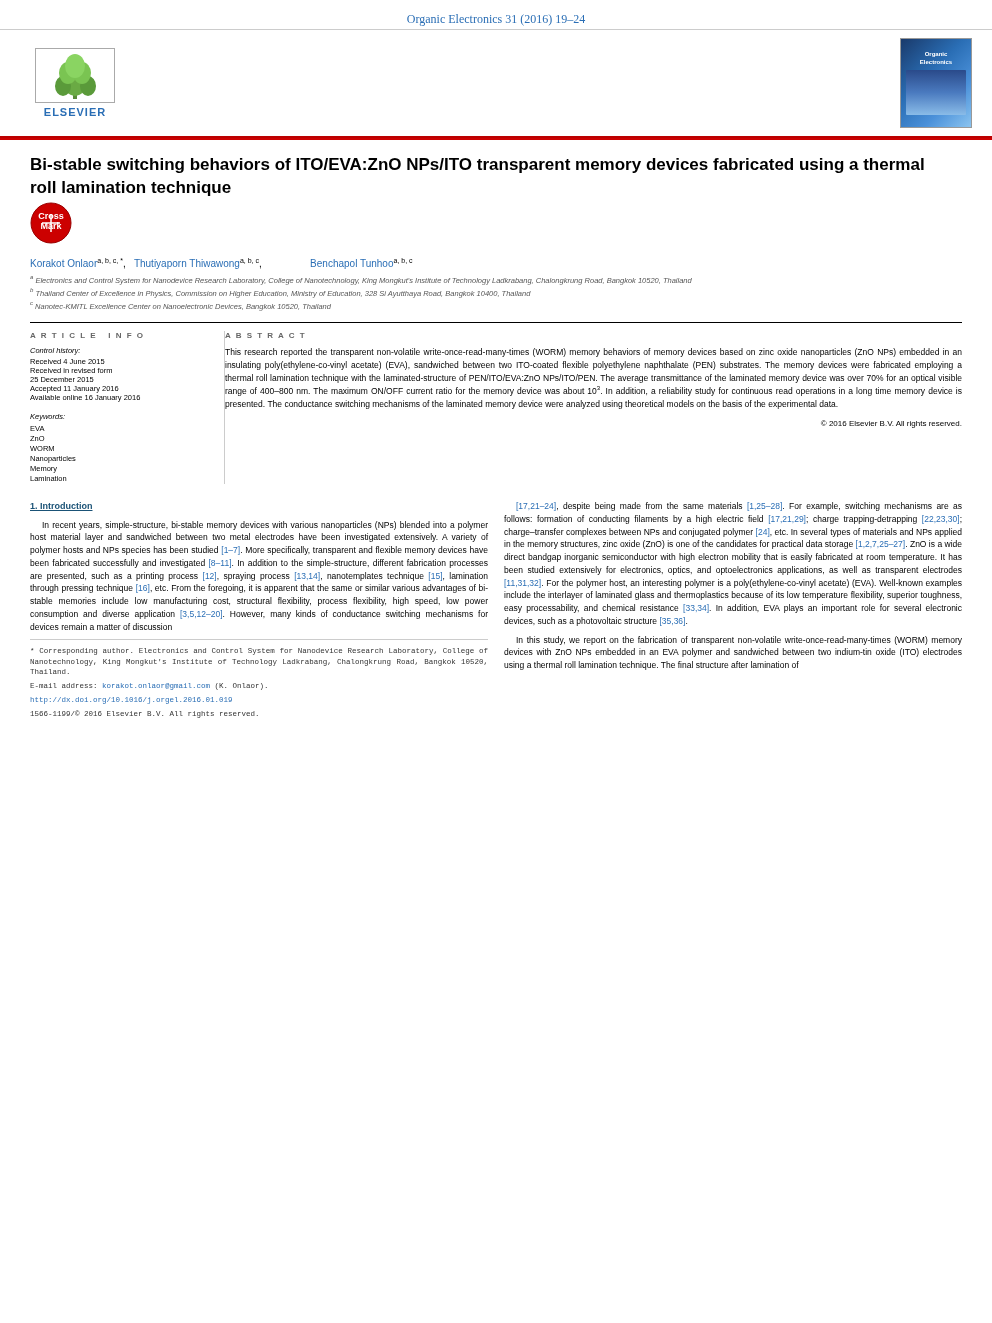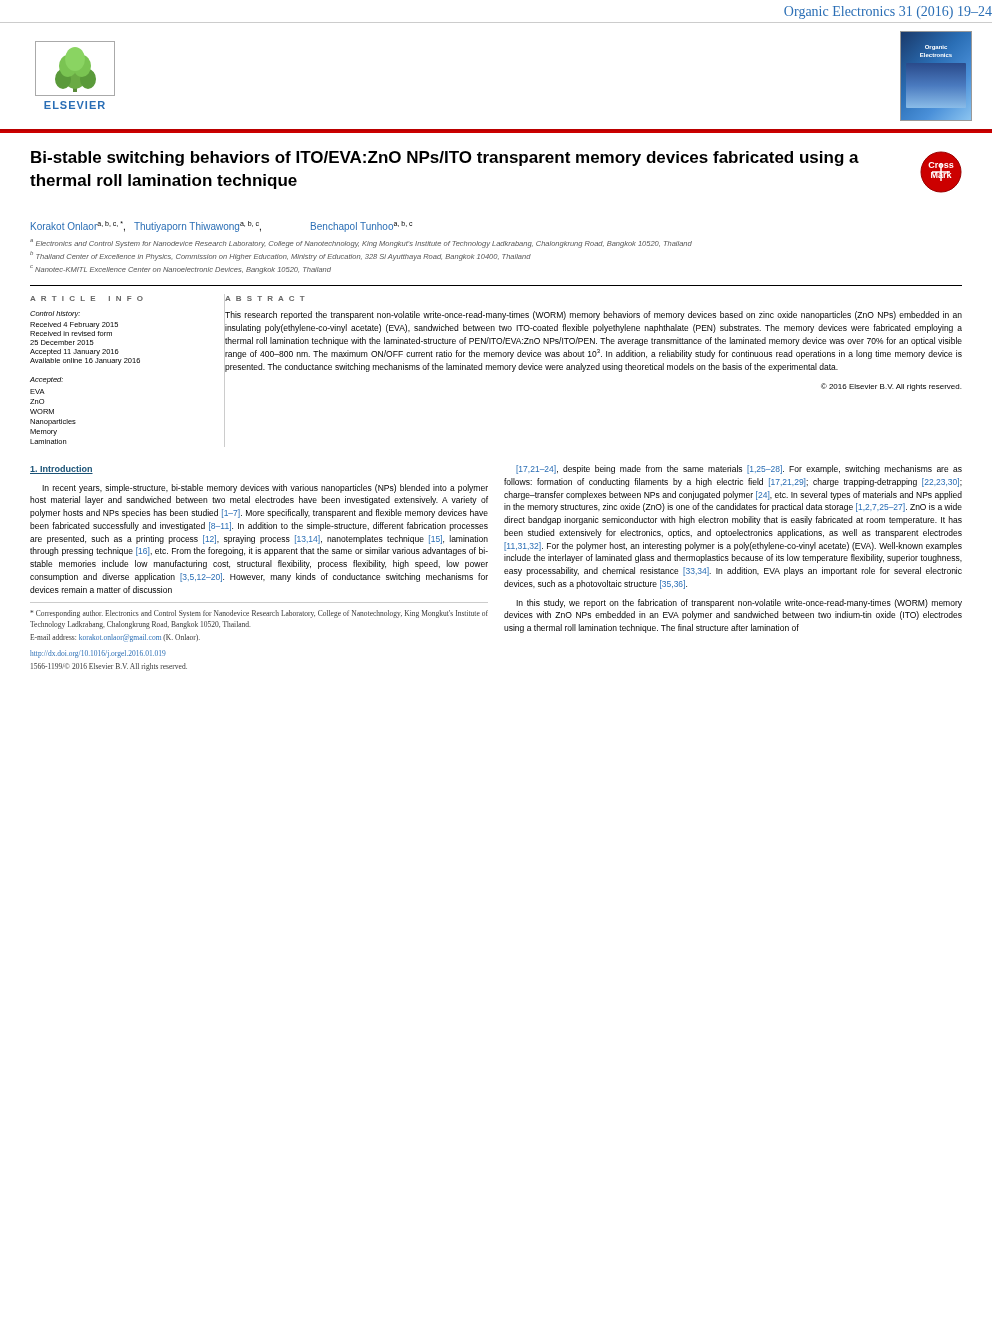--- a/index.html
+++ b/index.html
@@ -7,23 +7,23 @@
       background: #fff;
       font-family: 'Times New Roman', Times, serif;
       font-size: 9.5px;
       color: #000;
       width: 992px;
       min-height: 1323px;
     }
 
     
     .top-bar {
-      text-align: right;
-      padding: 4px 0 2px;
-      font-size: 14px;
+      text-align: center;
+      padding: 12px 0 2px;
+      font-size: 12px;
       color: #2a6eb5;
       border-bottom: 1px solid #ccc;
     }
 
     
     .journal-header {
       display: flex;
       align-items: center;
       justify-content: space-between;
       padding: 8px 20px;
@@ -107,23 +107,24 @@
 
     
     .article-content {
       padding: 10px 30px 20px;
     }
 
     
     .article-title-section {
       display: flex;
       justify-content: space-between;
-      align-items: flex-end;
-      margin-bottom: 22px;
+      align-items: flex-start;
+      margin-bottom: 8px;
       padding-bottom: 5px;
+      flex-direction: column;
     }
     .article-title {
       font-size: 17px;
       font-weight: bold;
       line-height: 1.35;
       color: #000;
       flex: 1;
       padding-right: 15px;
       font-family: Arial, sans-serif;
     }
@@ -257,21 +258,21 @@
       margin-bottom: 6px;
       text-indent: 12px;
     }
     .body-ref { color: #2a6eb5; }
 
     
     .footnote-section {
       border-top: 1px solid #ccc;
       padding-top: 6px;
       font-size: 7.5px;
-      font-family: Liberation Serif, serif;
+      font-family: Liberation Mono, monospace;
       color: #333;
     }
     .footnote-line {
       margin-bottom: 3px;
       line-height: 1.4;
     }
     .footnote-link { color: #2a6eb5; }
     .doi-line {
       font-size: 7.5px;
       margin-top: 4px;
@@ -352,29 +353,29 @@
     <div><sup>c</sup> Nanotec-KMITL Excellence Center on Nanoelectronic Devices, Bangkok 10520, Thailand</div>
   </div>
 
   <div class="two-col">
 
     <div class="col-left">
       <div class="section-label">A R T I C L E &nbsp; I N F O</div>
 
       <div class="info-group">
         <div class="info-label">Control history:</div>
-        <div class="info-value">Received 4 February 2015</div>
+        <div class="info-value">Received 4 June 2015</div>
         <div class="info-value">Received in revised form</div>
         <div class="info-value">25 December 2015</div>
         <div class="info-value">Accepted 11 January 2016</div>
         <div class="info-value">Available online 16 January 2016</div>
       </div>
 
       <div class="keywords-section">
-        <div class="keywords-title">Accepted:</div>
+        <div class="keywords-title">Keywords:</div>
         <div class="keyword-item">EVA</div>
         <div class="keyword-item">ZnO</div>
         <div class="keyword-item">WORM</div>
         <div class="keyword-item">Nanoparticles</div>
         <div class="keyword-item">Memory</div>
         <div class="keyword-item">Lamination</div>
       </div>
     </div>
 
     <div class="col-right">

